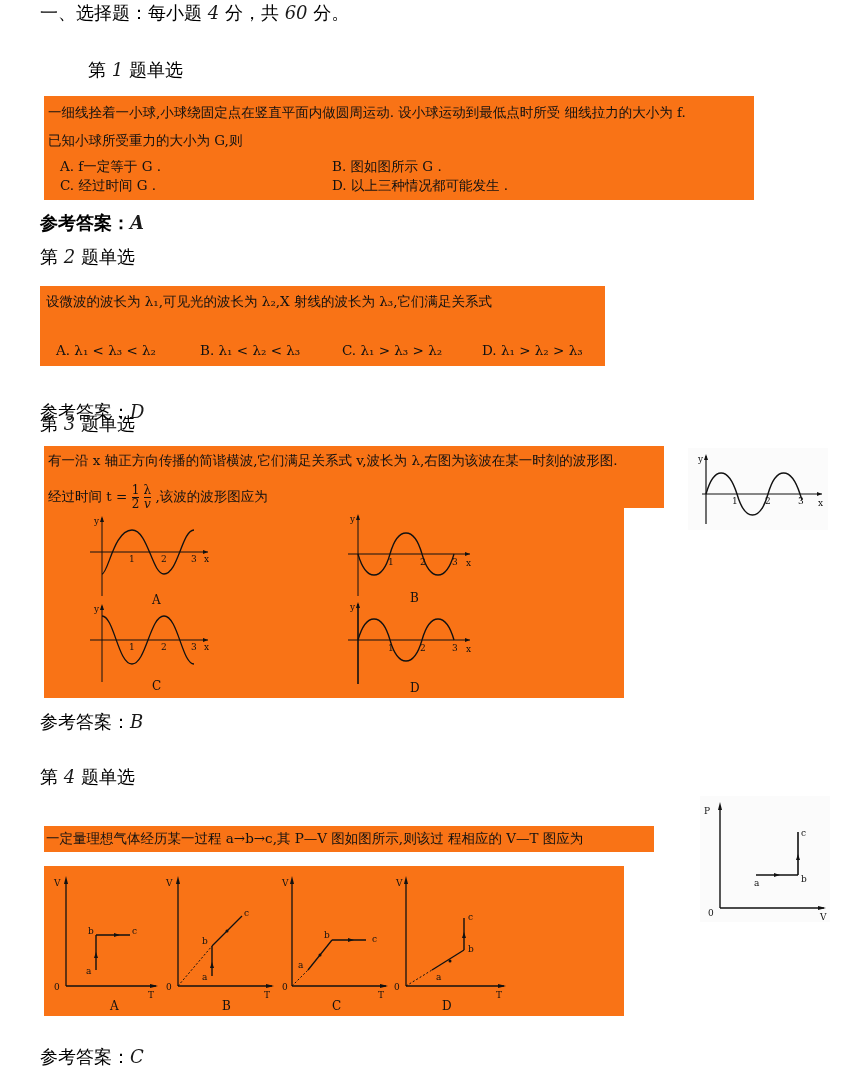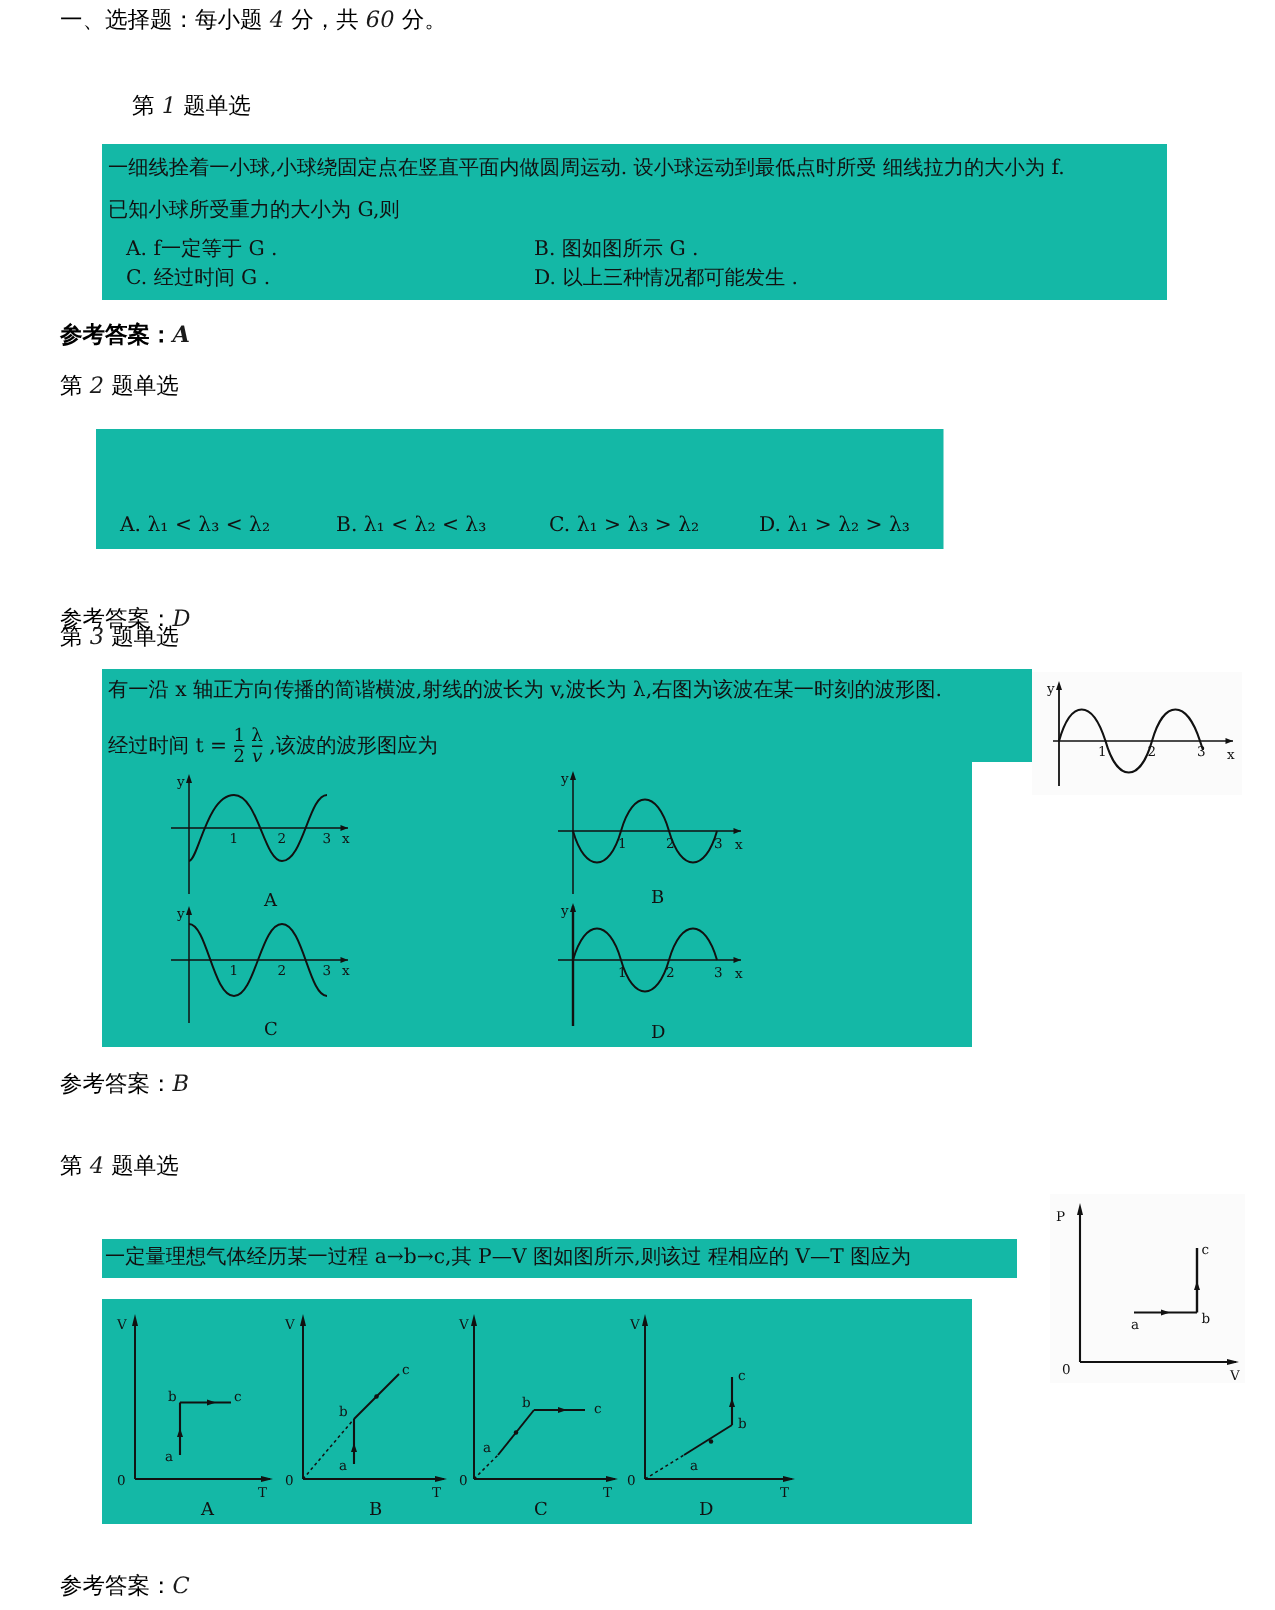--- a/index.html
+++ b/index.html
@@ -1,22 +1,22 @@
 <!DOCTYPE html>
 <html><head>
 <meta charset="utf-8">
 <style>
   html, body { margin:0; padding:0; background:#ffffff; }
   body { width:850px; height:1073px; position:relative; overflow:hidden;
          font-family:"DejaVu Sans", sans-serif; color:#000; }
   .abs { position:absolute; }
-  .plain { font-size:15px; line-height:18px; white-space:nowrap; }
+  .plain { font-size:18px; line-height:18px; white-space:nowrap; }
   .num { font-family:"DejaVu Serif", serif; font-style:italic; color:#1a1a1a; }
   .scan { font-family:"DejaVu Serif", serif; font-size:13.5px; color:#111; white-space:nowrap; line-height:16px; }
-  .scanbox { background:#14b8a6;margin-left:24px; }
+  .scanbox { background:#f97316; }
   .opt { position:absolute; }
   svg text { font-family:"DejaVu Serif", serif; font-size:9px; fill:#111; }
   .cap { font-family:"DejaVu Serif", serif; font-size:12px; fill:#111; }
 </style>
 </head>
 <body>
 
 <div class="abs plain" style="left:40px;top:4px;">
   <span>一、选择题：每小题</span>
   <span class="num">4</span>
@@ -56,20 +56,21 @@
   <span>参考答案：</span><span class="num">A</span>
 </div>
 
 <div class="abs plain" style="left:40px;top:248px;">
   <span>第</span>
   <span class="num">2</span>
   <span>题单选</span>
 </div>
 
 <div class="abs scanbox" style="left:40px;top:286px;width:565px;height:80px;">
+  <div class="abs scan" style="left:6px;top:7px;">设微波的波长为 λ₁,可见光的波长为 λ₂,X 射线的波长为 λ₃,它们满足关系式</div>
   <div class="opt scan" style="left:16px;top:56px;">
     <span>A.</span>
     <span>λ₁ &lt; λ₃ &lt; λ₂</span>
   </div>
   <div class="opt scan" style="left:160px;top:56px;">
     <span>B.</span>
     <span>λ₁ &lt; λ₂ &lt; λ₃</span>
   </div>
   <div class="opt scan" style="left:302px;top:56px;">
     <span>C.</span>
@@ -85,21 +86,21 @@
   <span>参考答案：</span><span class="num">D</span>
 </div>
 
 <div class="abs plain" style="left:40px;top:415px;">
   <span>第</span>
   <span class="num">3</span>
   <span>题单选</span>
 </div>
 
 <div class="abs scanbox" style="left:44px;top:446px;width:620px;height:62px;">
-  <div class="abs scan" style="left:4px;top:6px;">有一沿 x 轴正方向传播的简谐横波,射线的波长为 v,波长为 λ,右图为该波在某一时刻的波形图.</div>
+  <div class="abs scan" style="left:4px;top:6px;">有一沿 x 轴正方向传播的简谐横波,它们满足关系式 v,波长为 λ,右图为该波在某一时刻的波形图.</div>
   <div class="abs scan" style="left:4px;top:38px;">
     <span>经过时间 t =</span>
     <span style="display:inline-block;vertical-align:middle;text-align:center;line-height:13px;font-size:12px;">
       <span style="display:block;border-bottom:1px solid #111;">1</span>
       <span style="display:block;">2</span>
     </span>
     <span style="display:inline-block;vertical-align:middle;text-align:center;line-height:13px;font-size:12px;">
       <span style="display:block;border-bottom:1px solid #111;">λ</span>
       <span style="display:block;font-style:italic;">v</span>
     </span>

